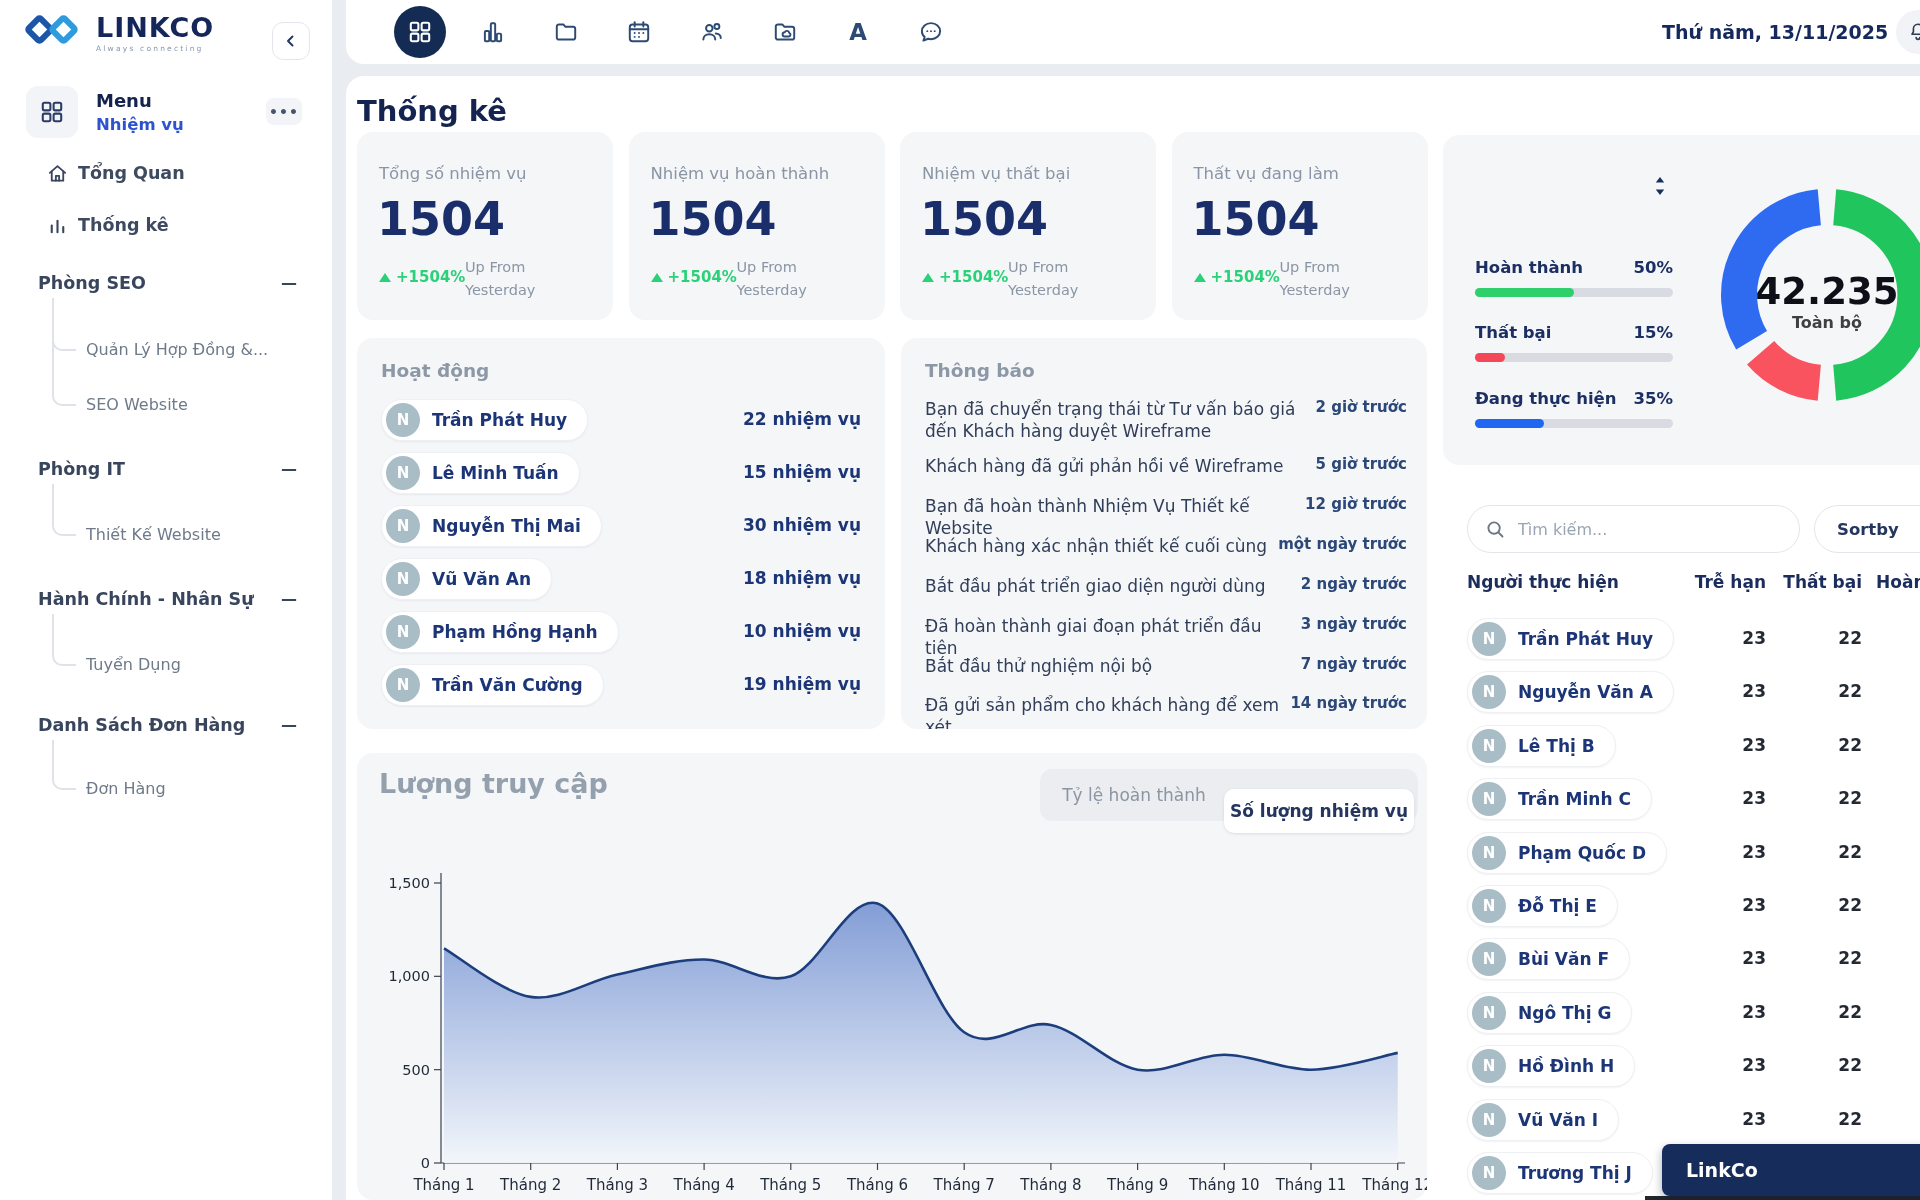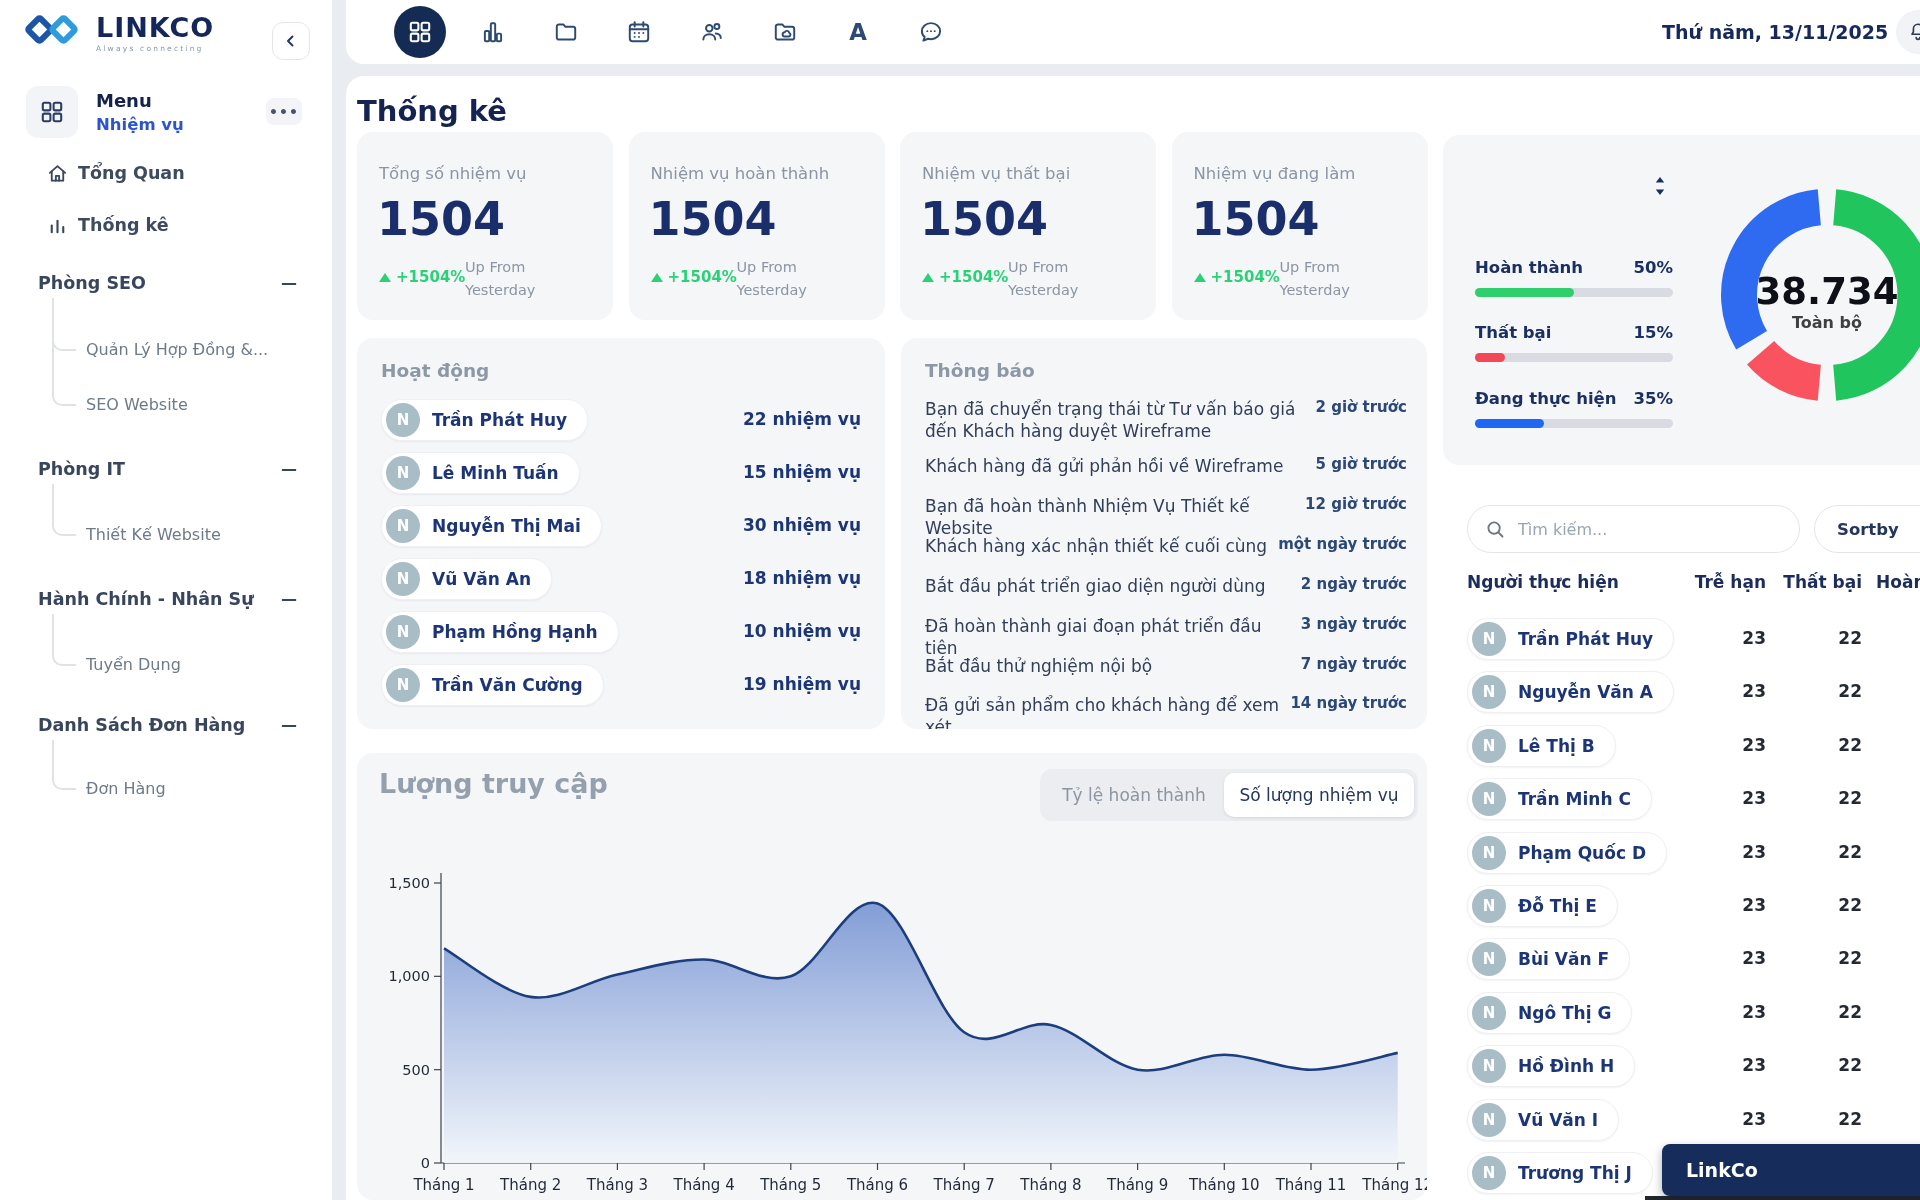--- a/index.html
+++ b/index.html
@@ -72,21 +72,21 @@
   .sort-btn{position:absolute;left:1814px;top:505px;width:130px;height:48px;border:1px solid #e2e6eb;border-radius:24px;background:#fff;
     font-size:16.5px;font-weight:600;color:#25365e;display:flex;align-items:center;padding-left:22px;}
   .tbl-head{position:absolute;top:572px;font-size:17px;font-weight:bold;color:#1b2d5c;white-space:nowrap;}
   .num-cell{position:absolute;width:60px;text-align:right;font-size:17px;font-weight:bold;color:#242a33;}
   
   .tr-title{position:absolute;left:379px;top:768px;font-size:27px;font-weight:bold;color:#94a0ad;}
   .tabs{position:absolute;left:1040px;top:769px;width:378px;height:52px;border-radius:12px;background:#ebedf0;}
   .tab{position:absolute;top:4px;height:44px;border-radius:10px;display:flex;align-items:center;justify-content:center;
     font-size:17px;white-space:nowrap;}
   .tab.inactive{left:4px;width:180px;color:#8b95a3;}
-  .tab.active{left:184px;width:190px;background:#ffffff;color:#24355e;font-weight:400;box-shadow:0 1px 3px rgba(30,50,90,.12);}
+  .tab.active{left:184px;width:190px;background:#ffffff;color:#24355e;font-weight:700;box-shadow:0 1px 3px rgba(30,50,90,.12);margin-top:16px;}
   
   .linkco-tip{position:absolute;left:1662px;top:1144px;width:278px;height:52px;background:#162c5b;border-radius:8px;
     display:flex;align-items:center;padding-left:24px;color:#fff;font-size:19px;font-weight:bold;box-shadow:0 4px 10px rgba(10,20,50,.35);}
   .bottom-strip{position:absolute;left:1645px;top:1196px;width:275px;height:4px;background:#23262b;}
   svg{display:block;}
 </style>
 </head>
 <body>
 
 <div class="screen">
@@ -274,21 +274,21 @@
         <div class="sc-delta">
           <span class="tri-up"></span>
           <span>+1504%</span>
         </div>
         <div class="sc-note">
           <div>Up From</div>
           <div>Yesterday</div>
         </div>
       </div>
       <div class="stat-card" style="left: 1171.5px;">
-        <div class="sc-title">Nhiệm vụ đang làm</div>
+        <div class="sc-title">Thất vụ đang làm</div>
         <div class="sc-value">1504</div>
         <div class="sc-delta">
           <span class="tri-up"></span>
           <span>+1504%</span>
         </div>
         <div class="sc-note">
           <div>Up From</div>
           <div>Yesterday</div>
         </div>
       </div>
@@ -367,21 +367,21 @@
         <div class="ct-track" style="top: 284px;">
           <div class="ct-fill" style="width: 35%; background: rgb(31, 102, 242);"></div>
         </div>
       </div>
   </section>
   <svg id="donut-svg" width="220" height="222" style="position:absolute;left:1719px;top:185px;">
       <path d="M 115.7 22.3 A 88 88 0 0 1 115.7 197.7" fill="none" stroke="#21c55d" stroke-width="36"></path>
       <path d="M 100.3 197.7 A 88 88 0 0 1 41.6 167.7" fill="none" stroke="#f8535f" stroke-width="36"></path>
       <path d="M 32.6 155.3 A 88 88 0 0 1 100.3 22.3" fill="none" stroke="#2e6bf0" stroke-width="36"></path>
     </svg>
-  <div class="donut-value">38.734</div>
+  <div class="donut-value">42.235</div>
   <div class="donut-label">Toàn bộ</div>
 
   <div class="search-box">
     <span class="search-ic">
       <svg width="22" height="22" viewBox="0 0 24 24" fill="none" stroke="currentColor" stroke-width="2" stroke-linecap="round">
           <circle cx="11" cy="11" r="6.2"></circle>
           <line x1="15.8" y1="15.8" x2="20.2" y2="20.2"></line>
         </svg>
     </span>
     <input type="text" placeholder="Tìm kiếm..." style="">

